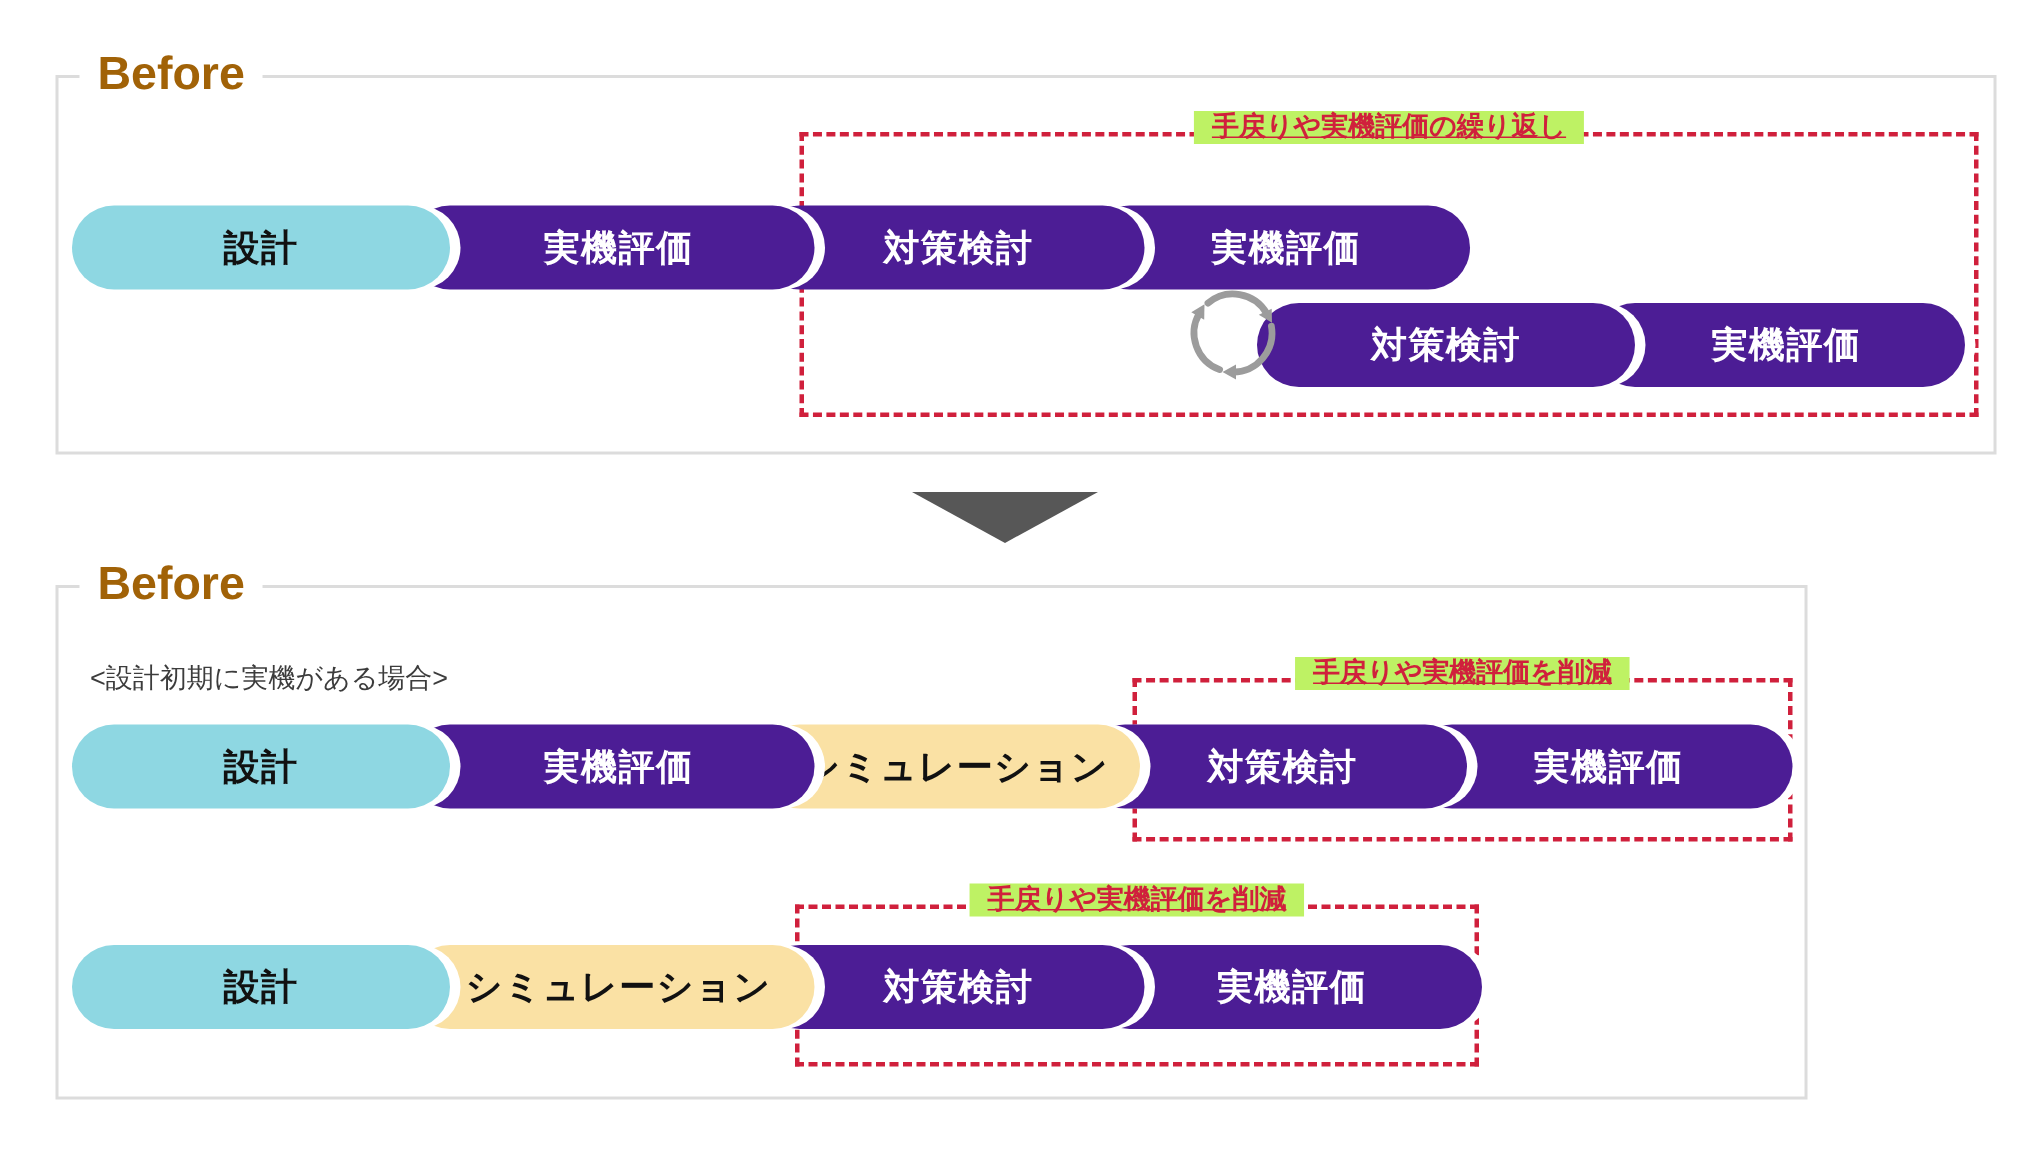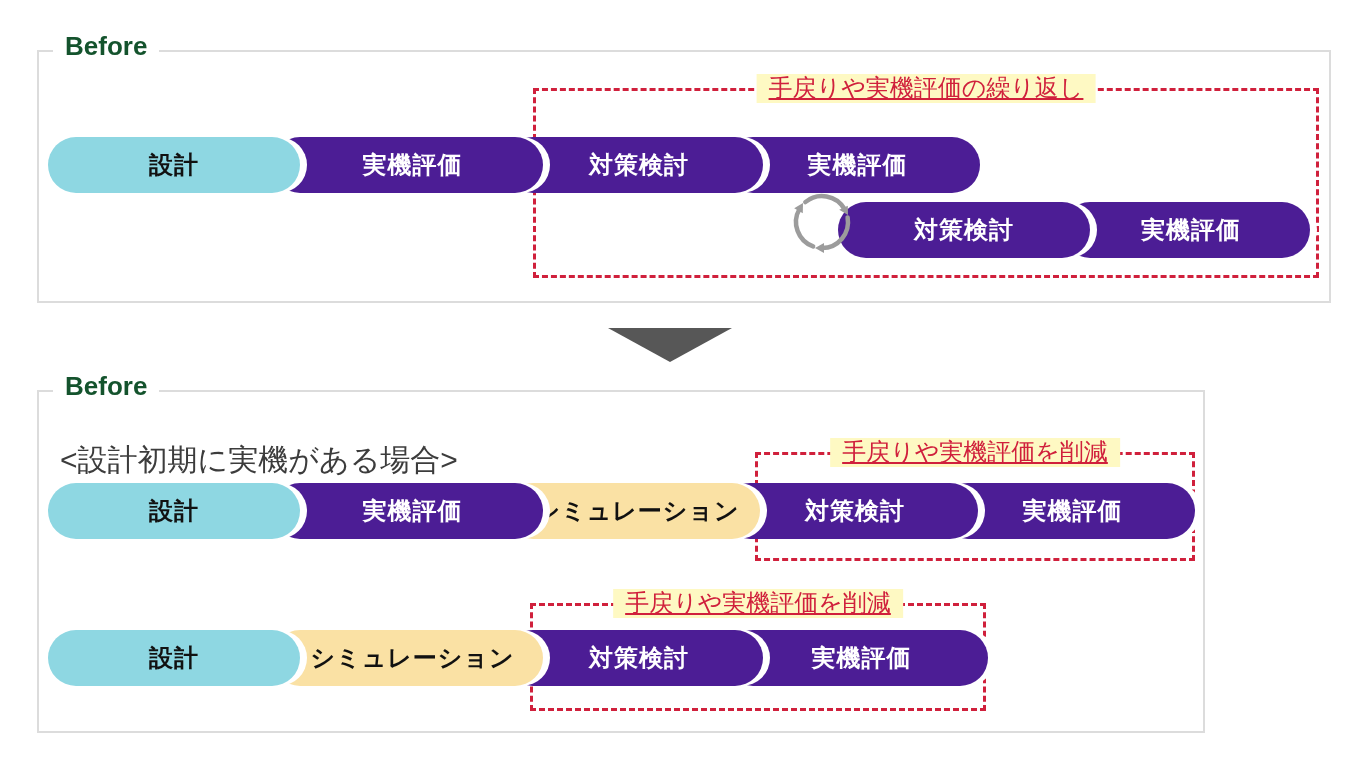--- a/index.html
+++ b/index.html
@@ -3,38 +3,38 @@
 <meta charset="utf-8">
 <style>
   html,body { margin:0; padding:0; background:#ffffff; }
   .canvas {
     position:relative; width:1360px; height:768px; background:#ffffff;
     font-family:"Liberation Sans", sans-serif; overflow:hidden;
   }
   .section-box { position:absolute; border:2px solid #dcdcdc; z-index:1; background:#fff; }
   .section-title {
     position:absolute; top:-20px; left:14px; background:#ffffff; padding:0 12px;
-    font-size:26px; font-weight:bold; color:#14532d; line-height:1.1; z-index:3;
+    font-size:31px; font-weight:bold; color:#a16207; line-height:1.1; z-index:3;
   }
   .pill {
     position:absolute; height:56px; border-radius:28px;
     display:flex; align-items:center; justify-content:center;
     font-size:24px; font-weight:bold; letter-spacing:1px;
     box-shadow:7px 0 0 #ffffff; white-space:nowrap;
   }
   .pill.c-blue   { background:#8ed7e2; color:#111111; }
   .pill.c-red    { background:#4c1d95; color:#ffffff; }
   .pill.c-yellow { background:#fae1a4; color:#111111; }
   .dash-box { position:absolute; border:3px dashed #d0203c; z-index:2; }
   .dash-label {
     position:absolute; top:-17px; left:50%; transform:translateX(-50%);
-    background:#fef9c3; padding:0 12px; color:#d0203c; font-weight:normal;
-    font-size:24px; text-decoration:underline; white-space:nowrap; line-height:1.2; z-index:4;
+    background:#bef264; padding:0 12px; color:#d0203c; font-weight:bold;
+    font-size:18px; text-decoration:underline; white-space:nowrap; line-height:1.2; z-index:4;
   }
-  .caption { position:absolute; font-size:30px; color:#3c3c3c; z-index:3; white-space:nowrap; }
+  .caption { position:absolute; font-size:18px; color:#3c3c3c; z-index:3; white-space:nowrap; }
   .down-arrow {
     position:absolute; left:608px; top:328px; width:0; height:0; z-index:5;
     border-left:62px solid transparent; border-right:62px solid transparent;
     border-top:34px solid #575757;
   }
   .cycle-icon { position:absolute; left:786px; top:186px; z-index:45; }
 </style>
 </head>
 <body>
 

